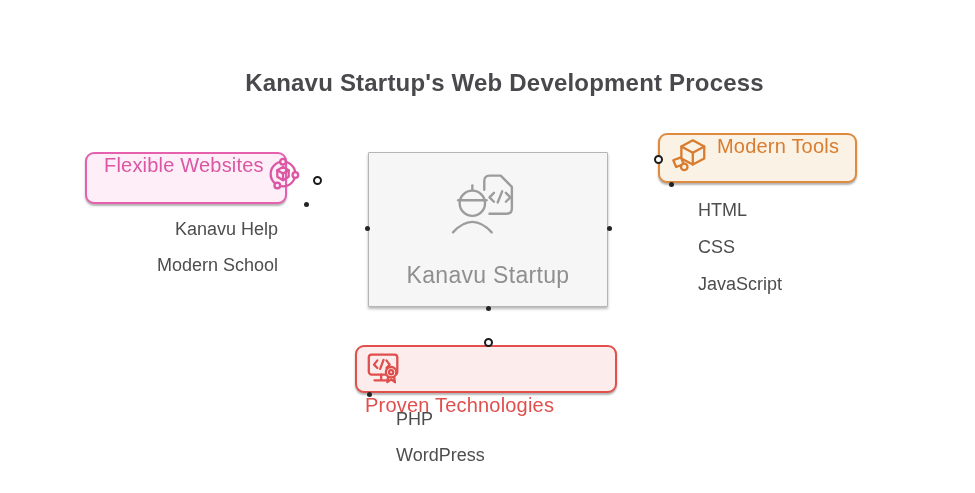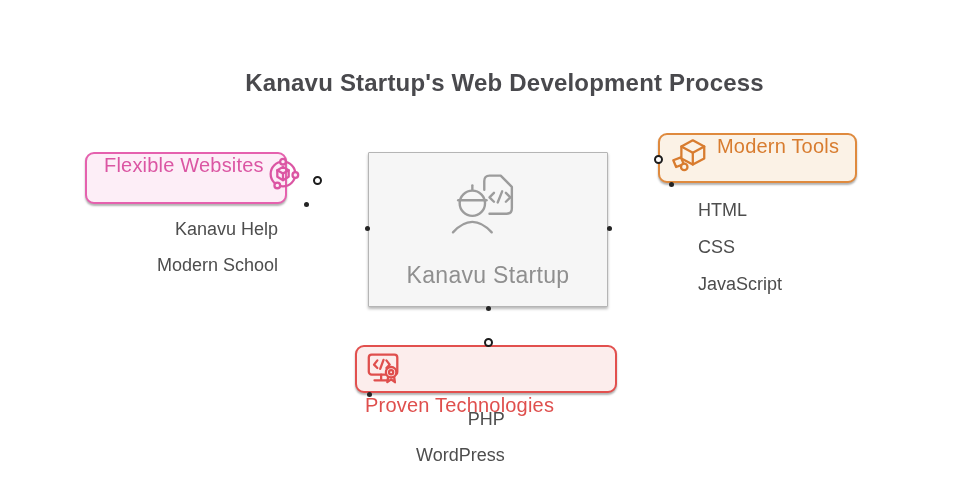--- a/index.html
+++ b/index.html
@@ -43,21 +43,21 @@
     left:355px;top:345px;width:262px;height:48px;
     background:#fcedec;border:2px solid #e2504e;color:#df4f4d;
     padding:0 14px 0 8px;gap:7px;flex-direction:column;
   }
   
   .children{position:absolute;font-size:18px;font-weight:400;color:#4d4d4d;}
   .children .child{line-height:36px;}
   .children-left{left:85px;top:211px;width:193px;text-align:right;}
   .children-right{left:698px;top:192px;text-align:left;}
   .children-right .child{line-height:37px;}
-  .children-bottom{left:396px;top:401px;text-align:right;margin-left:20px;}
+  .children-bottom{left:396px;top:401px;text-align:left;}
   
   .port{
     position:absolute;width:9px;height:9px;box-sizing:border-box;border-radius:50%;
     background:#ffffff;border:2px solid #1c1c1c;
   }
   .anchor{
     position:absolute;width:5px;height:5px;border-radius:50%;background:#242424;
   }
   
   .ic{fill:none;stroke-linecap:round;stroke-linejoin:round;}

